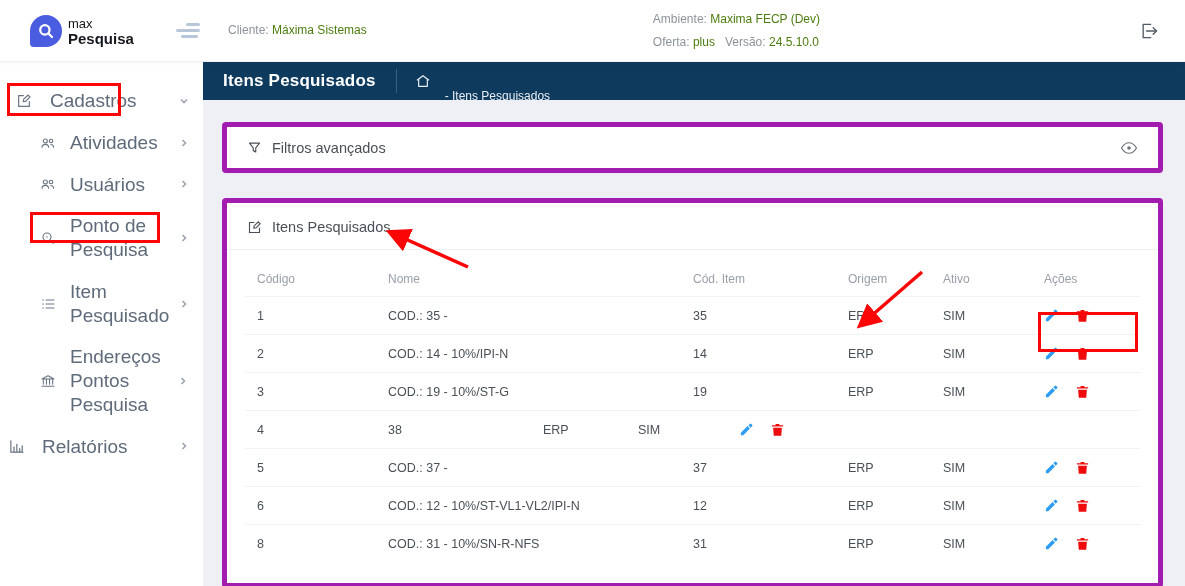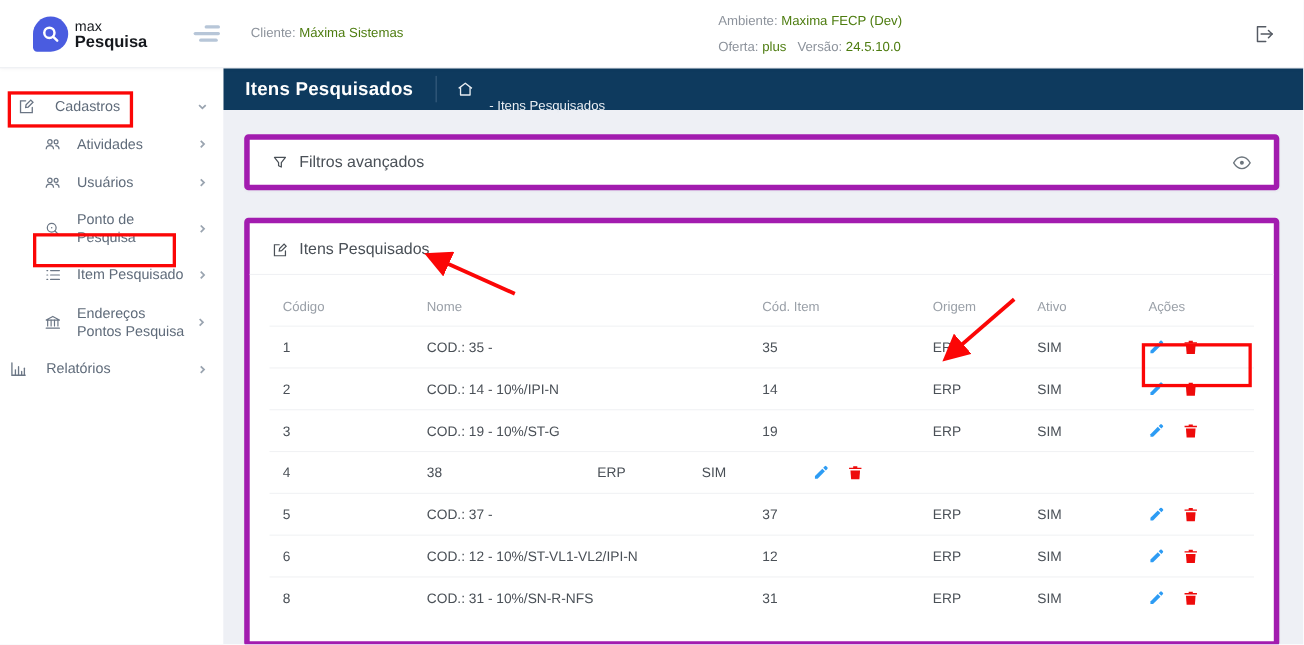--- a/index.html
+++ b/index.html
@@ -20,21 +20,21 @@
   .hamburger span:nth-child(2){ width:24px; }
   .hamburger span:nth-child(3){ width:17px; margin-left:5px; }
   .info-block { margin-left:26px; font-size:12px; color:#8d939c; line-height:1.9; }
   .info-block b { color:#4d7c0f; font-weight:400; }
   .info-right { margin-left:auto; text-align:left; width:200px; }
   .info-right .pair { white-space:nowrap; }
   .logout { margin-left:auto; margin-right:26px; cursor:pointer; display:flex; align-items:center; }
 
   
   .sidebar { position:absolute; left:0; top:62px; width:203px; bottom:0; background:#fff; z-index:2; padding-top:18px; }
-  .side-item { display:flex; align-items:center; padding:9px 14px; color:#5f6b7a; font-size:13px; cursor:pointer; }
+  .side-item { display:flex; align-items:center; padding:9px 14px; color:#5f6b7a; font-size:19px; cursor:pointer; }
   .side-item .ic { width:20px; display:flex; justify-content:center; margin-right:16px; flex:none; }
   .side-item .lbl { flex:1; line-height:1.25; }
   .side-item .chev { flex:none; margin-left:4px; display:flex; }
   .side-sub { padding-left:38px; }
   .side-sub .ic { margin-right:12px; }
 
   
   .main { position:absolute; left:203px; top:62px; right:0; bottom:0; }
   .pagebar { height:38px; background:#0e3a5e; display:flex; align-items:center; color:#fff; }
   .pagebar .ptitle { font-size:17px; font-weight:700; margin-left:20px; letter-spacing:.2px; }

